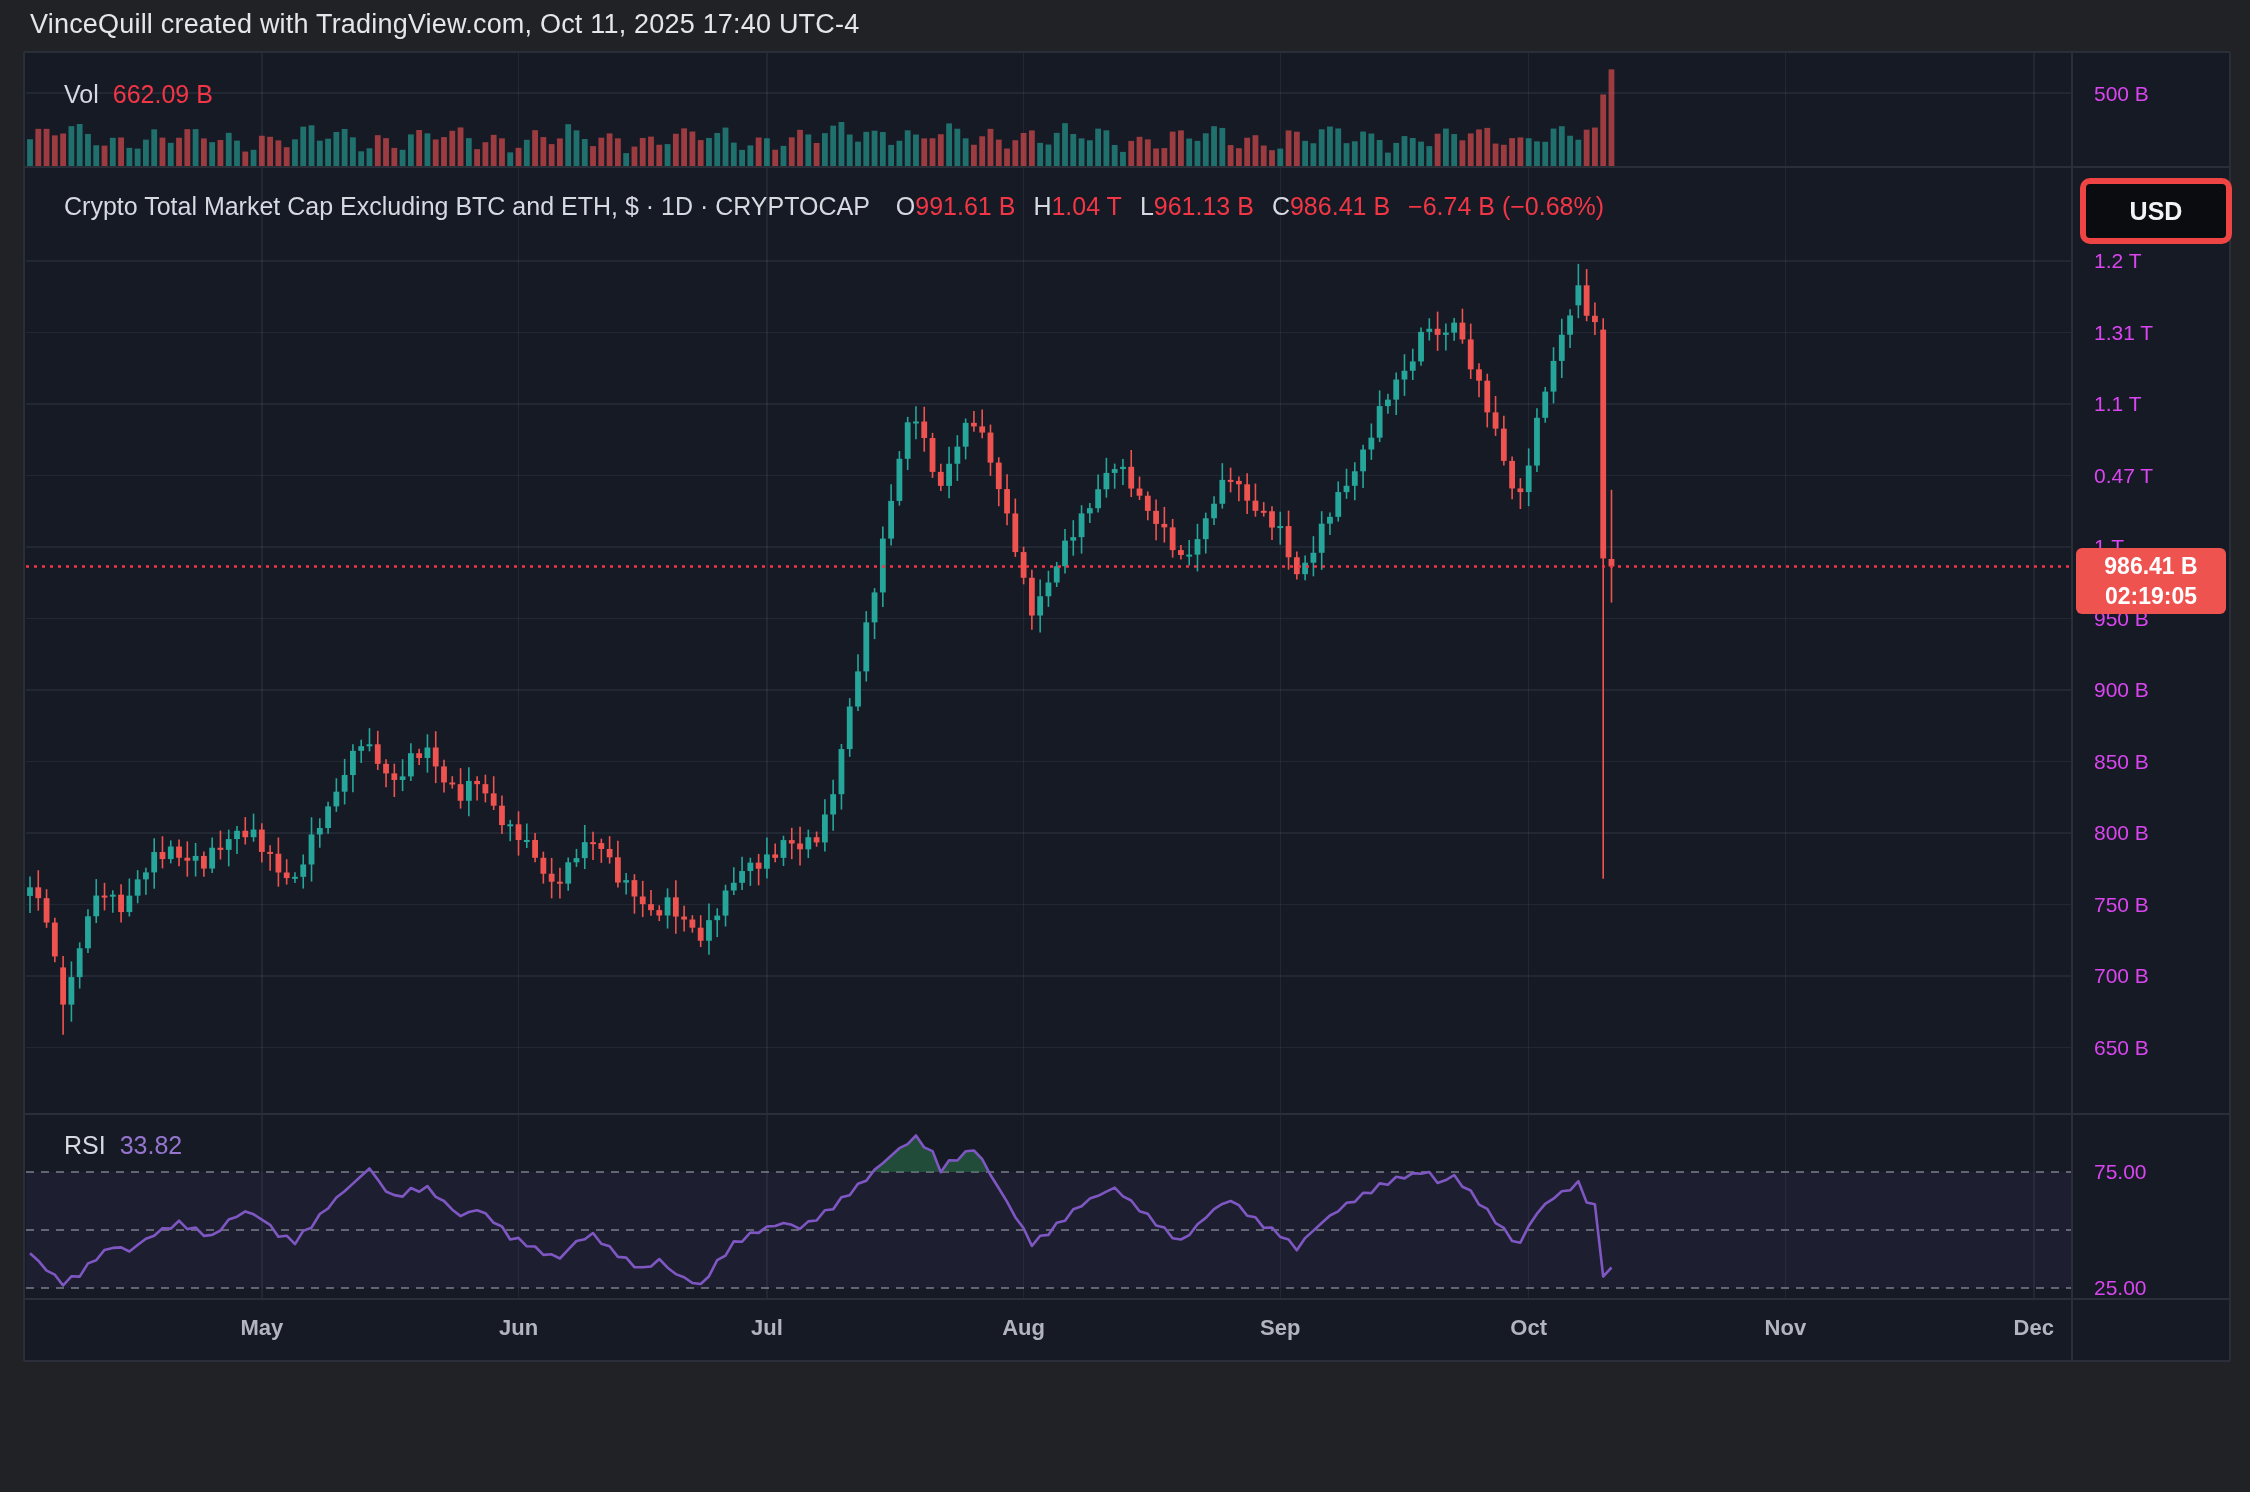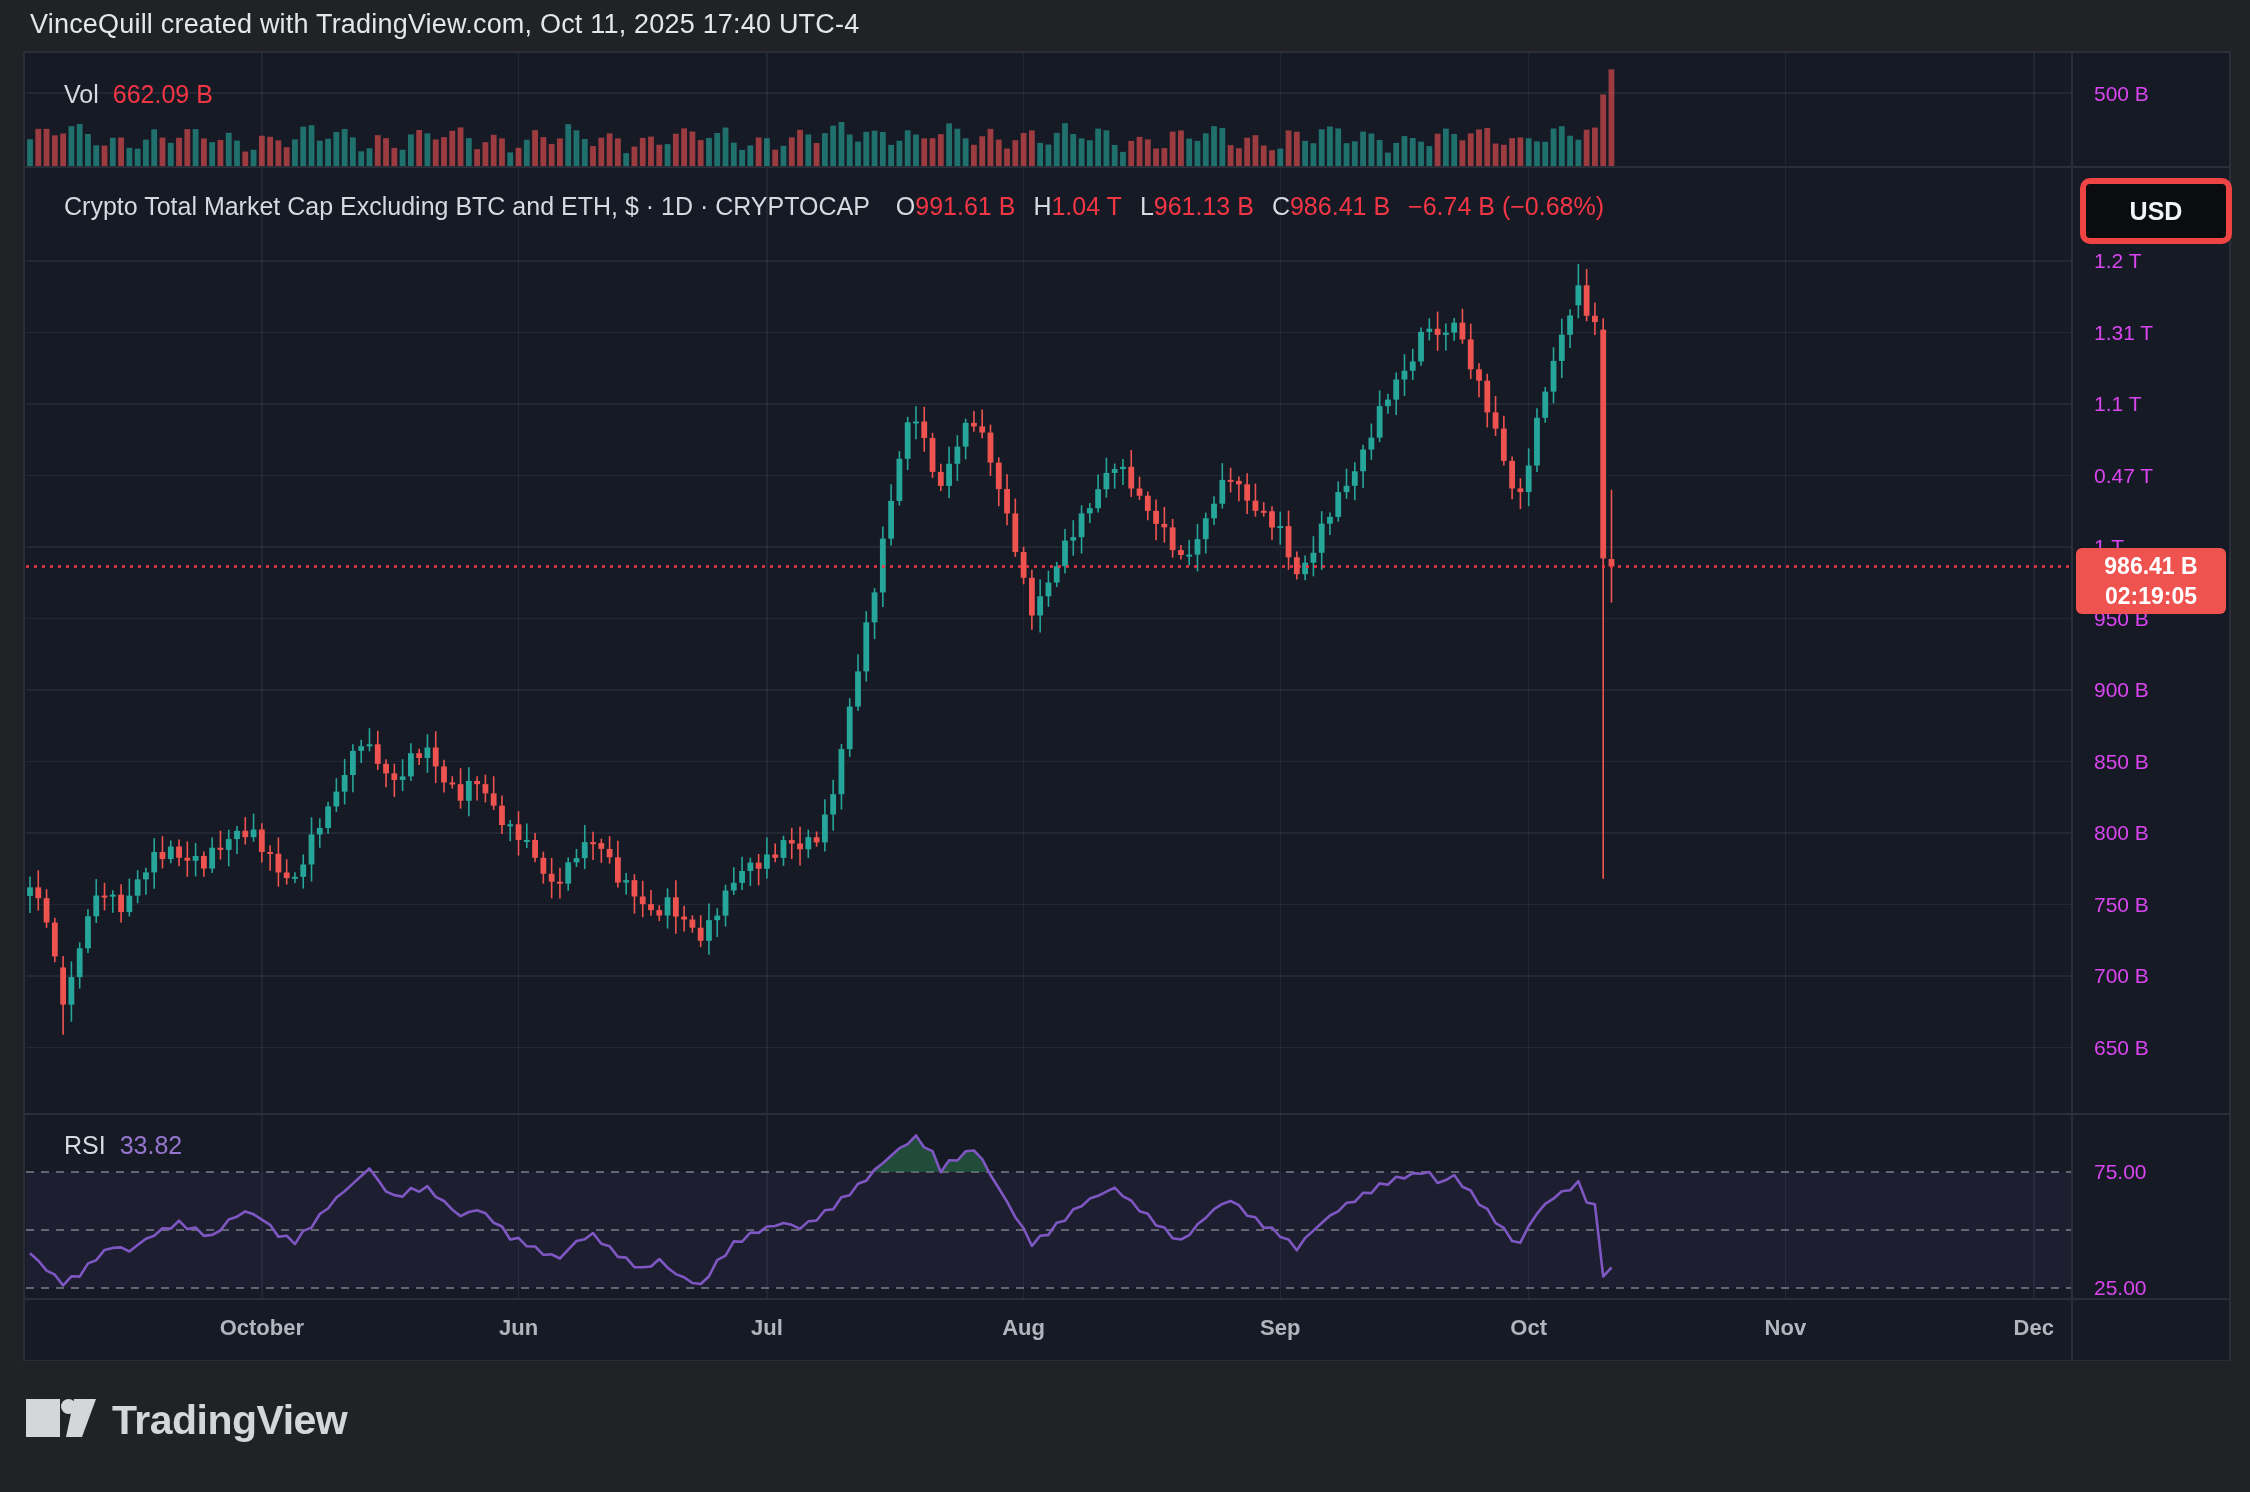--- a/index.html
+++ b/index.html
@@ -693,46 +693,31 @@
       <div class="axis-label" style="left: 22px; top: 696.5px;">850 B</div>
       <div class="axis-label" style="left: 22px; top: 768px;">800 B</div>
       <div class="axis-label" style="left: 22px; top: 839.5px;">750 B</div>
       <div class="axis-label" style="left: 22px; top: 911px;">700 B</div>
       <div class="axis-label" style="left: 22px; top: 982.5px;">650 B</div>
       <div class="axis-label" style="left: 22px; top: 29px;">500 B</div>
       <div class="axis-label" style="left: 22px; top: 1107px;">75.00</div>
       <div class="axis-label" style="left: 22px; top: 1223px;">25.00</div>
     </div>
   <div class="time-axis-hit" id="time-axis">
-      <div class="month-label" style="left: 192.84px; top: 16px;">October</div>
+      <div class="month-label" style="left: 192.84px; top: 16px;">May</div>
       <div class="month-label" style="left: 449.52px; top: 16px;">Jun</div>
       <div class="month-label" style="left: 697.92px; top: 16px;">Jul</div>
       <div class="month-label" style="left: 954.6px; top: 16px;">Aug</div>
       <div class="month-label" style="left: 1211.28px; top: 16px;">Sep</div>
       <div class="month-label" style="left: 1459.68px; top: 16px;">Oct</div>
       <div class="month-label" style="left: 1716.36px; top: 16px;">Nov</div>
       <div class="month-label" style="left: 1964.76px; top: 16px;">Dec</div>
     </div>
 
   <div class="usd-btn">USD</div>
 
   <div class="price-flag">
     <div>986.41 B</div>
     <div>02:19:05</div>
   </div>
 
-  <div class="footer">
-    <div class="brand">
-      <span>
-        <svg width="70" height="40" viewBox="0 0 70 40">
-          <g fill="#d4d6d9">
-            <path d="M0 0 h34 v15 h-16 v23 h-18 z"></path>
-            <rect x="18" y="0" width="16" height="38"></rect>
-            <circle cx="42.5" cy="7.5" r="7.5"></circle>
-            <path d="M48 0 h22 l-14 38 h-16 z"></path>
-          </g>
-        </svg>
-      </span>
-      <span class="brand-text">TradingView</span>
-    </div>
-  </div>
 
 </div>
 
 </body></html>

